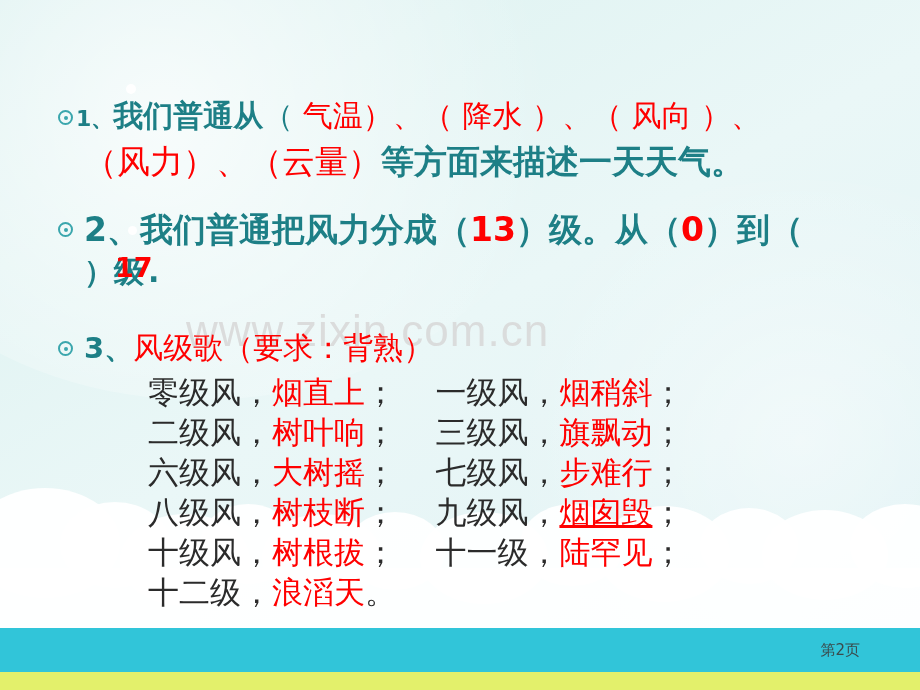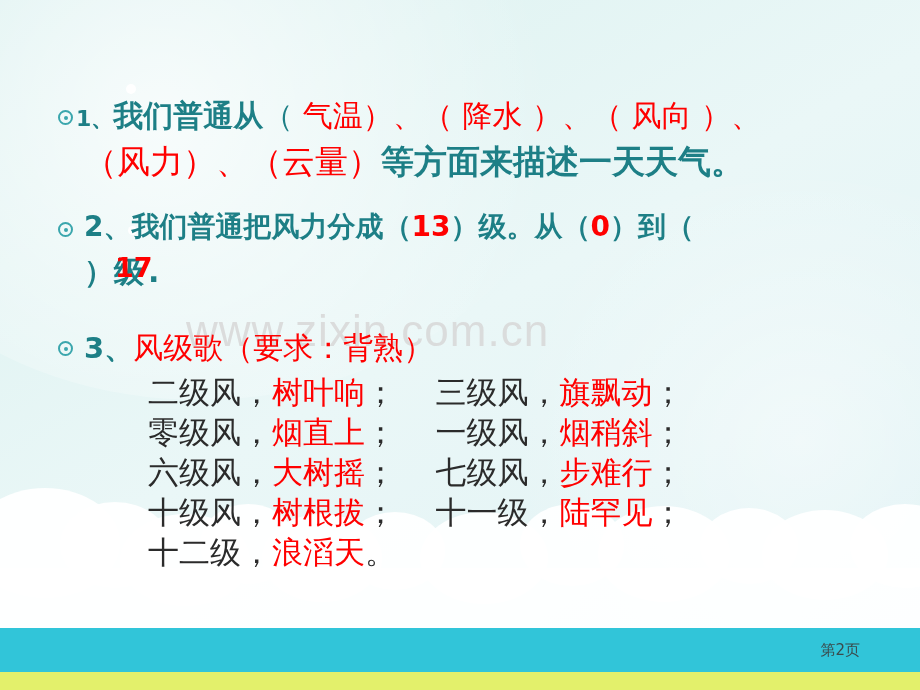--- a/index.html
+++ b/index.html
@@ -138,21 +138,21 @@
   
   .l1a { left: 76px; top: 0px;  font-size: 30px; font-weight: bold; color: #1d7f86; }
   .l1b { left: 84px; top: 44px; font-size: 33px; font-weight: bold; color: #1d7f86; }
   .num-sm { font-size: 22px; }
 
   .red { color: #ff0000; }
   .teal { color: #1d7f86; }
   .serif { font-family: "DejaVu Serif", "Liberation Serif", serif; font-weight: normal; }
 
   
-  .l2a { left: 84px; top: 112px; font-size: 28px; font-weight: bold; color: #1d7f86; }
+  .l2a { left: 84px; top: 112px; font-size: 33px; font-weight: bold; color: #1d7f86; }
   .l2b { left: 84px; top: 156px; font-size: 30px; font-weight: bold; color: #1d7f86; }
   .overlap-wrap {
     position: relative;
     display: inline-block;
     width: 34px;
     vertical-align: baseline;
   }
   .overlap-wrap .under {
     color: #1d7f86;
   }
@@ -245,23 +245,24 @@
     <div class="line l1b"><span class="red serif">（风力）、（云量）</span><span>等方面来描述一天天气。</span></div>
 
     <div class="bullet b2"></div>
     <div class="line l2a"><span>2、</span><span>我们普通把风力分成（</span><span class="red">13</span><span>）级。从（</span><span class="red">0</span><span>）到（</span></div>
     <div class="line l2b"><span>）</span><span class="overlap-wrap"><span class="under">级</span><span class="over">17</span></span><span>.</span></div>
 
     <div class="bullet b3"></div>
     <div class="line l3a"><span class="idx">3、</span><span>风级歌（要求：背熟）</span></div>
 
     <div class="song">
+      <div class="row"><span>零级风，</span><span class="rd">烟直上</span><span>；</span><span>    </span><span>一级风，</span><span class="rd">烟稍斜</span><span>；</span></div>
       <div class="row"><span>二级风，</span><span class="rd">树叶响</span><span>；</span><span>    </span><span>三级风，</span><span class="rd">旗飘动</span><span>；</span></div>
-      <div class="row"><span>零级风，</span><span class="rd">烟直上</span><span>；</span><span>    </span><span>一级风，</span><span class="rd">烟稍斜</span><span>；</span></div>
       <div class="row"><span>六级风，</span><span class="rd">大树摇</span><span>；</span><span>    </span><span>七级风，</span><span class="rd">步难行</span><span>；</span></div>
+      <div class="row"><span>八级风，</span><span class="rd">树枝断</span><span>；</span><span>    </span><span>九级风，</span><span class="ul">烟囱毁</span><span>；</span></div>
       <div class="row"><span>十级风，</span><span class="rd">树根拔</span><span>；</span><span>    </span><span>十一级，</span><span class="rd">陆罕见</span><span>；</span></div>
       <div class="row"><span>十二级，</span><span class="rd">浪滔天</span><span>。</span></div>
     </div>
 
   </div>
 
   <div class="bar-cyan"></div>
   <div class="bar-lime"></div>
   <div class="pagenum">第2页</div>
 

